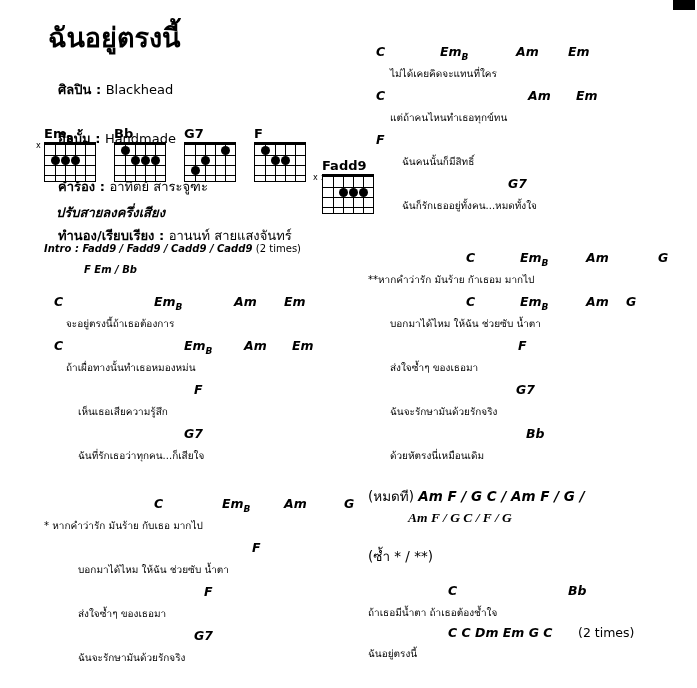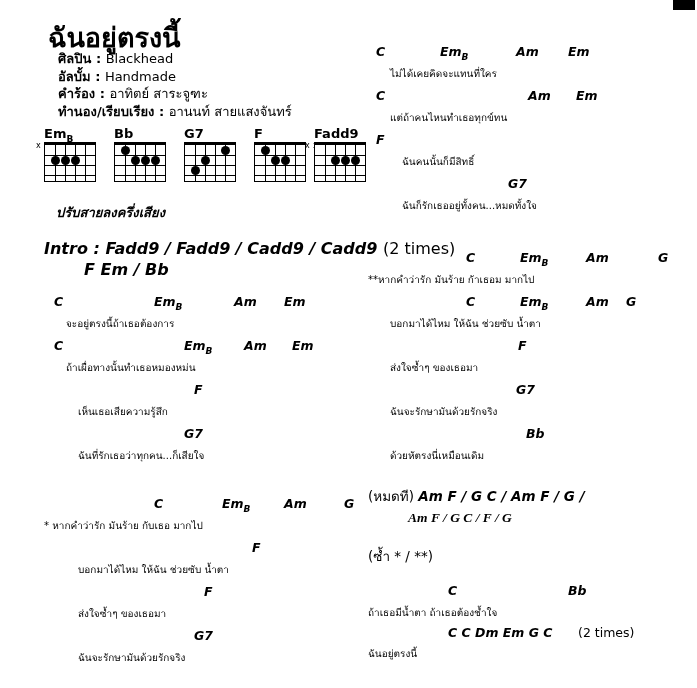--- a/index.html
+++ b/index.html
@@ -35,21 +35,21 @@
     letter-spacing: 0px;
     font-family: "DejaVu Sans", sans-serif;
   }
   .meta {
     position: absolute;
     left: 58px; top: 50px;
     font-size: 13px;
     font-family: "DejaVu Sans", sans-serif;
     line-height: 17.5px;
   }
-  .meta .row { white-space: nowrap; }
+  .meta .row { white-space: nowrap; margin-top: 31px; }
   .meta .lbl { font-weight: bold; }
   .meta .val { font-weight: normal; }
 
   
   .diagrams {
     position: absolute;
     left: 44px; top: 126px;
     width: 340px; height: 66px;
   }
   .diagram {
@@ -134,21 +134,21 @@
   .chordline .ch sub { font-size: 9px; font-style: italic; }
   .lyricline {
     font-size: 10px;
     white-space: nowrap;
     height: 25px;
     line-height: 25px;
   }
   .lyricline.indent1 { padding-left: 22px; }
   .lyricline.indent2 { padding-left: 34px; }
   .intro {
-    font-size: 16px;
+    font-size: 10px;
     font-weight: bold;
     font-style: italic;
     white-space: nowrap;
     line-height: 21px;
   }
   .intro .plain { font-weight: normal; font-style: normal; }
   .intro .l2 { padding-left: 40px; }
   .section-line {
     font-size: 13.5px;
     white-space: nowrap;
@@ -251,21 +251,21 @@
           <div class="hline" style="top:10px;"></div>
           <div class="hline" style="top:20px;"></div>
           <div class="hline" style="top:30px;"></div>
           <div class="dot" style="left:10px;top:5px;"></div>
           <div class="dot" style="left:20px;top:15px;"></div>
           <div class="dot" style="left:30px;top:15px;"></div>
         </div>
       </div>
     </div>
 
-    <div class="diagram" style="left:270px;">
+    <div class="diagram" style="left:278px;margin-top:32px;">
       <div class="dname"><span>Fadd9</span></div>
       <div style="position:relative;">
         <span class="muted" style="left:-9px;top:-1px;">x</span>
         <span class="muted" style="left:-1px;top:-1px;">x</span>
         <div class="grid">
           <div class="vline" style="left:10px;"></div>
           <div class="vline" style="left:20px;"></div>
           <div class="vline" style="left:30px;"></div>
           <div class="vline" style="left:40px;"></div>
           <div class="hline" style="top:10px;"></div>

